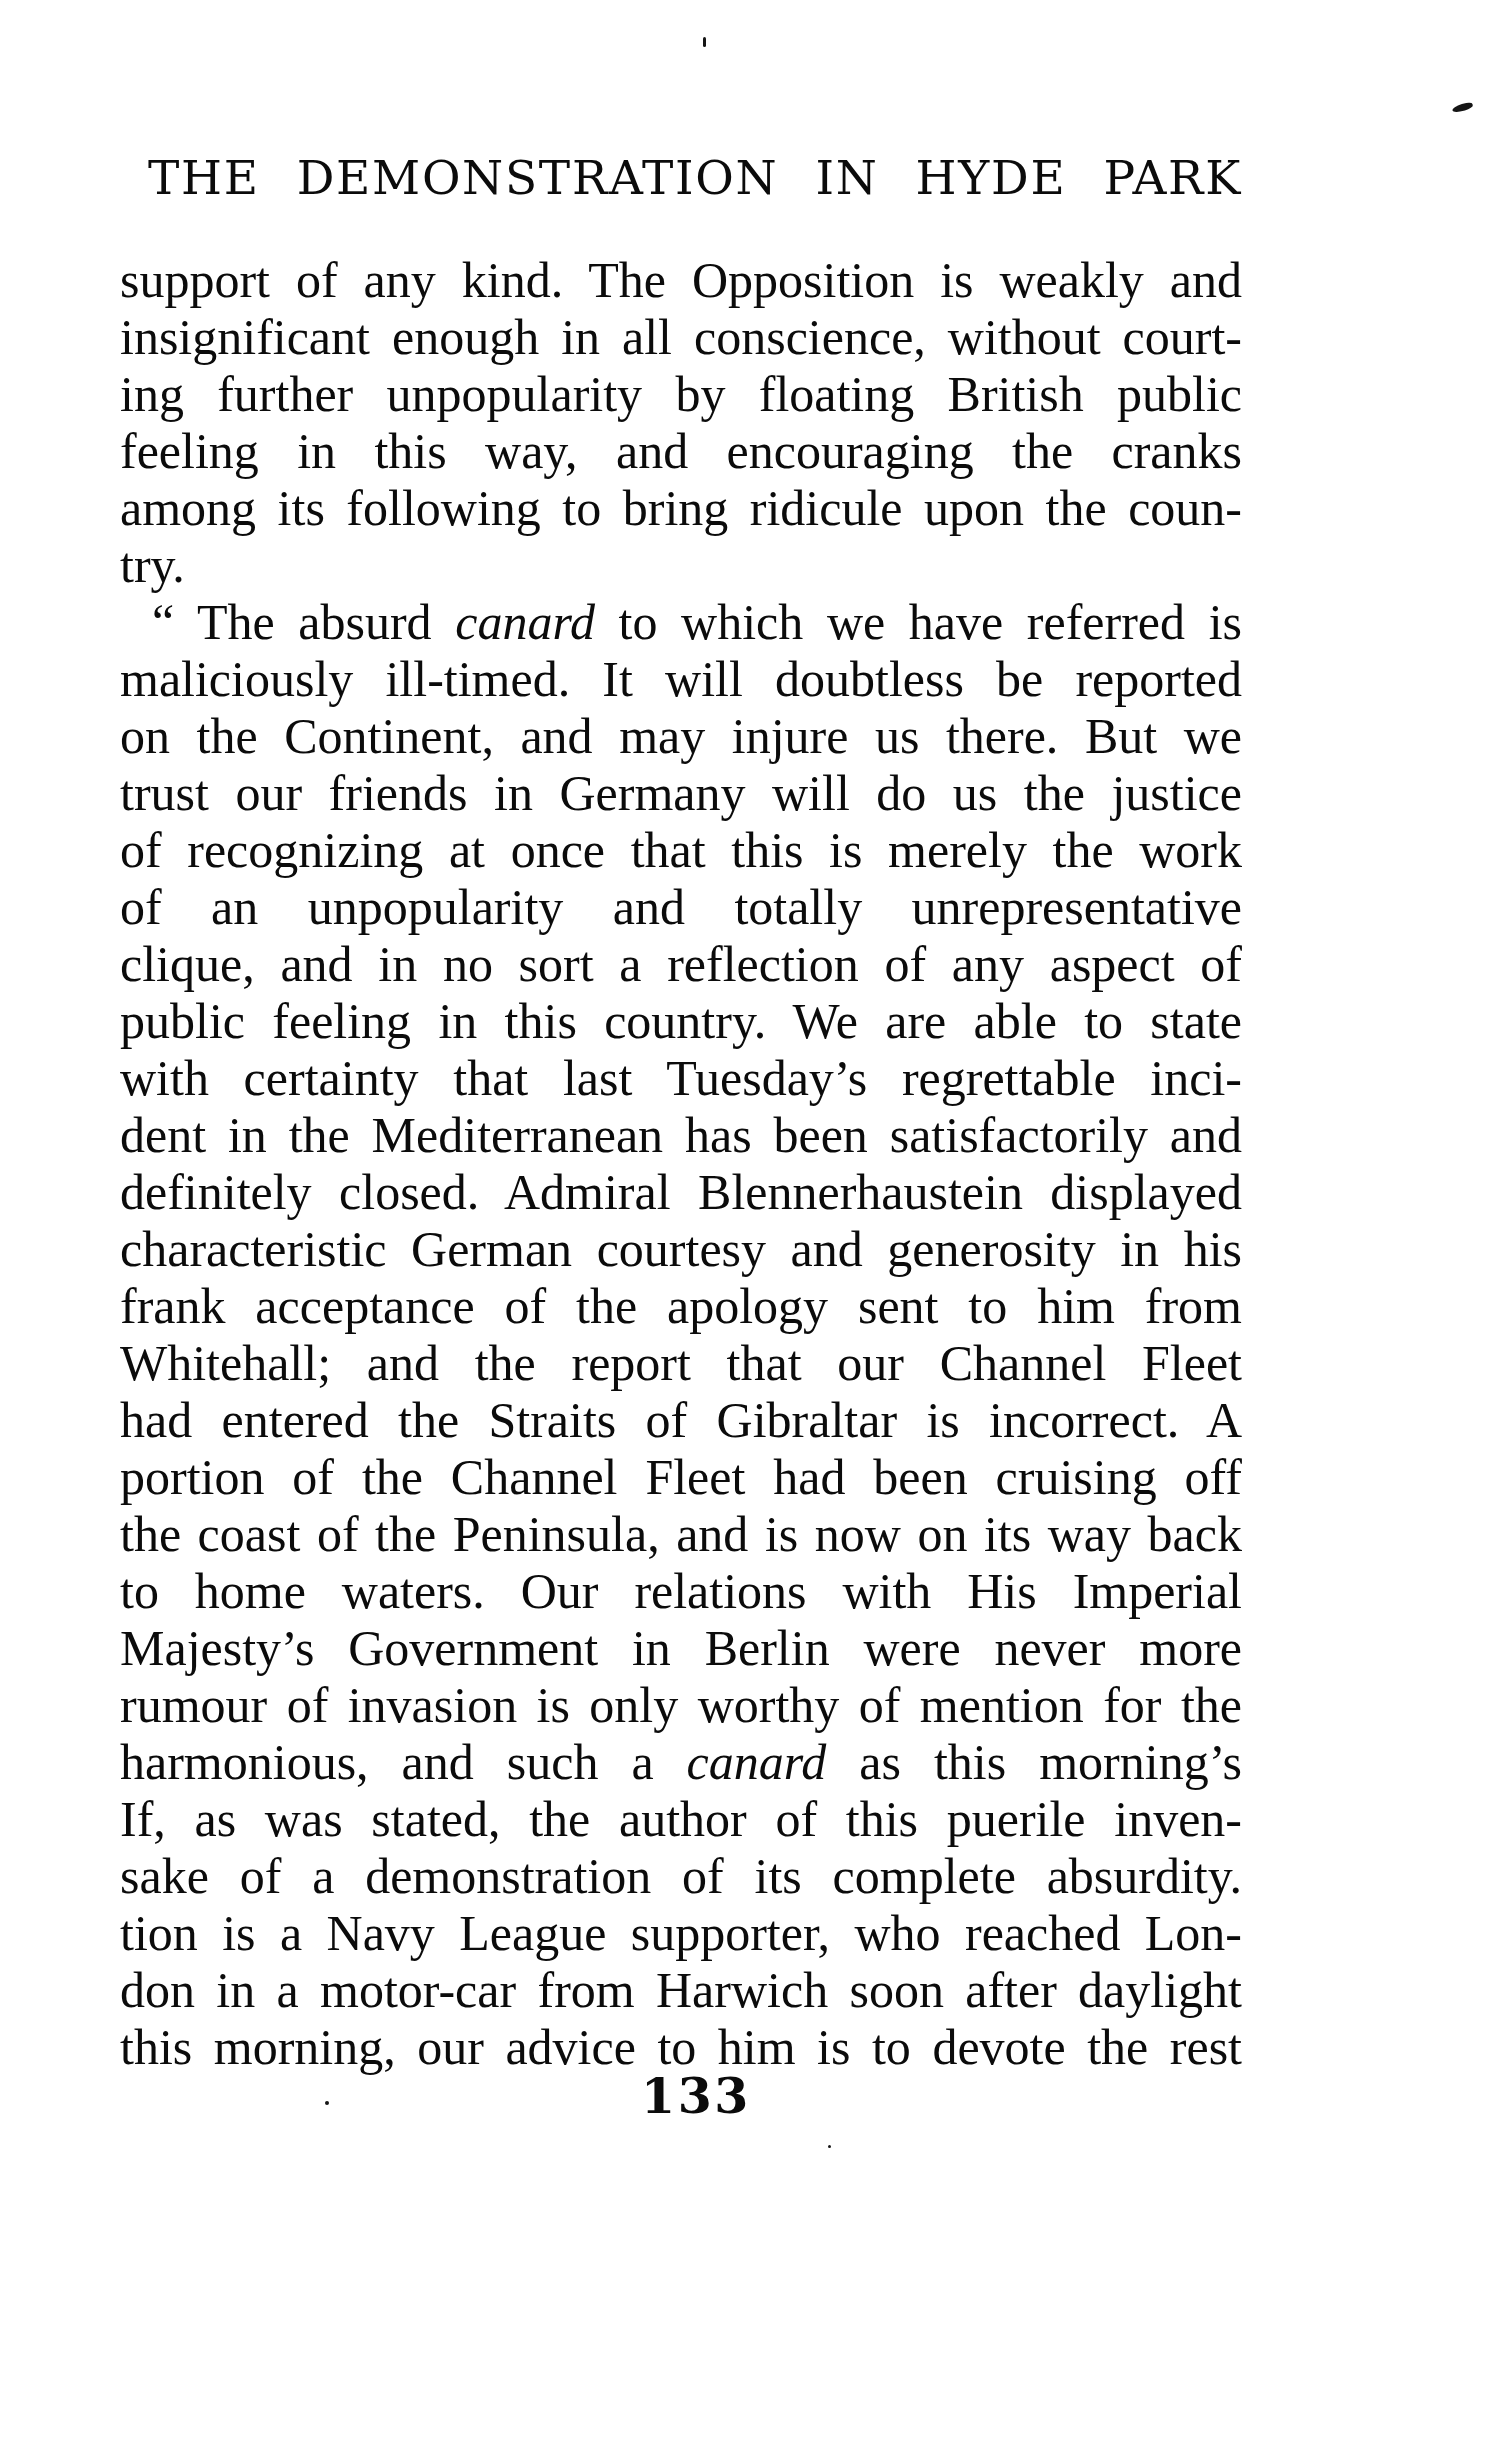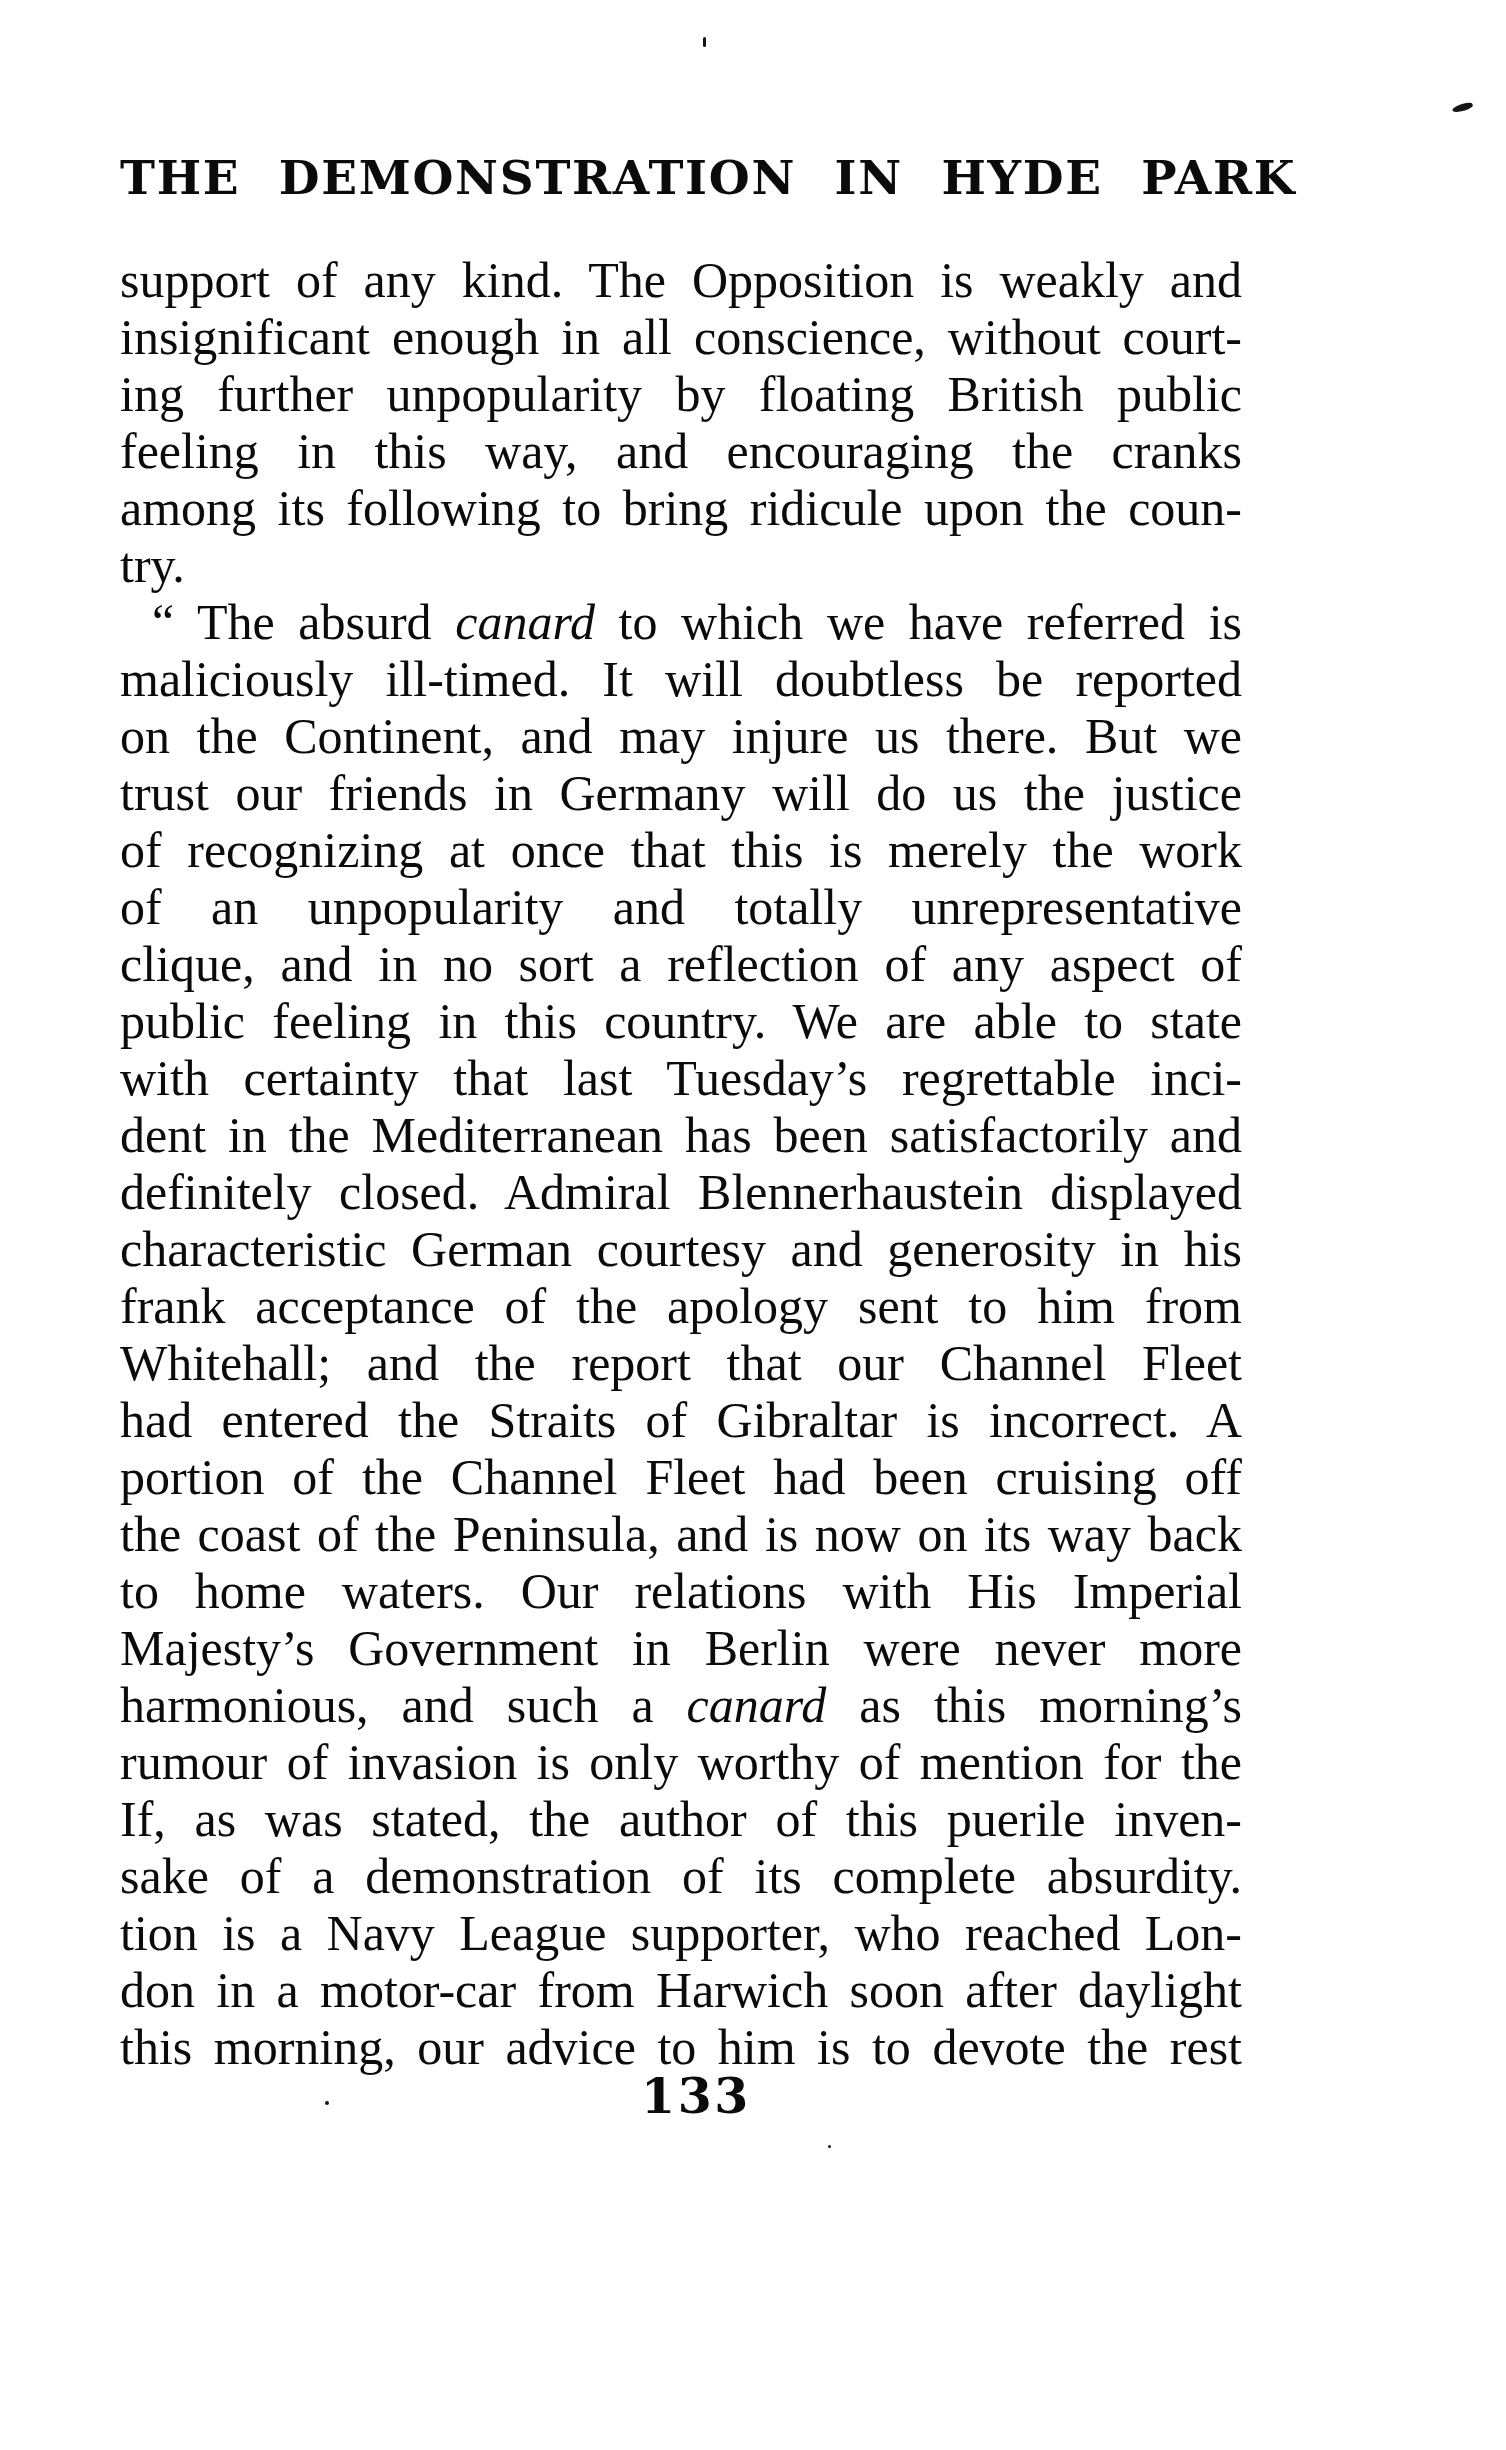--- a/index.html
+++ b/index.html
@@ -13,22 +13,22 @@
     overflow: hidden;
   }
   .title {
     position: absolute;
     left: 120px;
     top: 148px;
     width: 1122px;
     margin: 0;
     font-size: 47px;
     line-height: 59px;
-    font-weight: bold;
-    text-align: left;
+    font-weight: normal;
+    text-align: right;
     letter-spacing: 1.7px;
     word-spacing: 20.4px;
     white-space: nowrap;
   }
   .body-block {
     position: absolute;
     left: 120px;
     top: 252px;
     width: 1122px;
     font-size: 50px;
@@ -89,22 +89,22 @@
       <div class="line">dent in the Mediterranean has been satisfactorily and</div>
       <div class="line">definitely closed.  Admiral Blennerhaustein displayed</div>
       <div class="line">characteristic German courtesy and generosity in his</div>
       <div class="line">frank acceptance of the apology sent to him from</div>
       <div class="line">Whitehall; and the report that our Channel Fleet</div>
       <div class="line">had entered the Straits of Gibraltar is incorrect.  A</div>
       <div class="line">portion of the Channel Fleet had been cruising off</div>
       <div class="line">the coast of the Peninsula, and is now on its way back</div>
       <div class="line">to home waters.  Our relations with His Imperial</div>
       <div class="line">Majesty’s Government in Berlin were never more</div>
+      <div class="line">rumour of invasion is only worthy of mention for the</div>
       <div class="line">harmonious, and such a <i>canard</i> as this morning’s</div>
-      <div class="line">rumour of invasion is only worthy of mention for the</div>
       <div class="line">If, as was stated, the author of this puerile inven-</div>
       <div class="line">sake of a demonstration of its complete absurdity.</div>
       <div class="line">tion is a Navy League supporter, who reached Lon-</div>
       <div class="line">don in a motor-car from Harwich soon after daylight</div>
       <div class="line">this morning, our advice to him is to devote the rest</div>
     </div>
 
   <div class="page-number">133</div>
 <div class="ink" style="left: 703px; top: 37px; width: 3.4px; height: 10.2px; border-radius: 1.7px;"></div>
     <div class="ink" style="left: 1452px; top: 104px; width: 21px; height: 6.8px; border-radius: 60% 50% 50% 60%; transform: rotate(-16deg);"></div>

